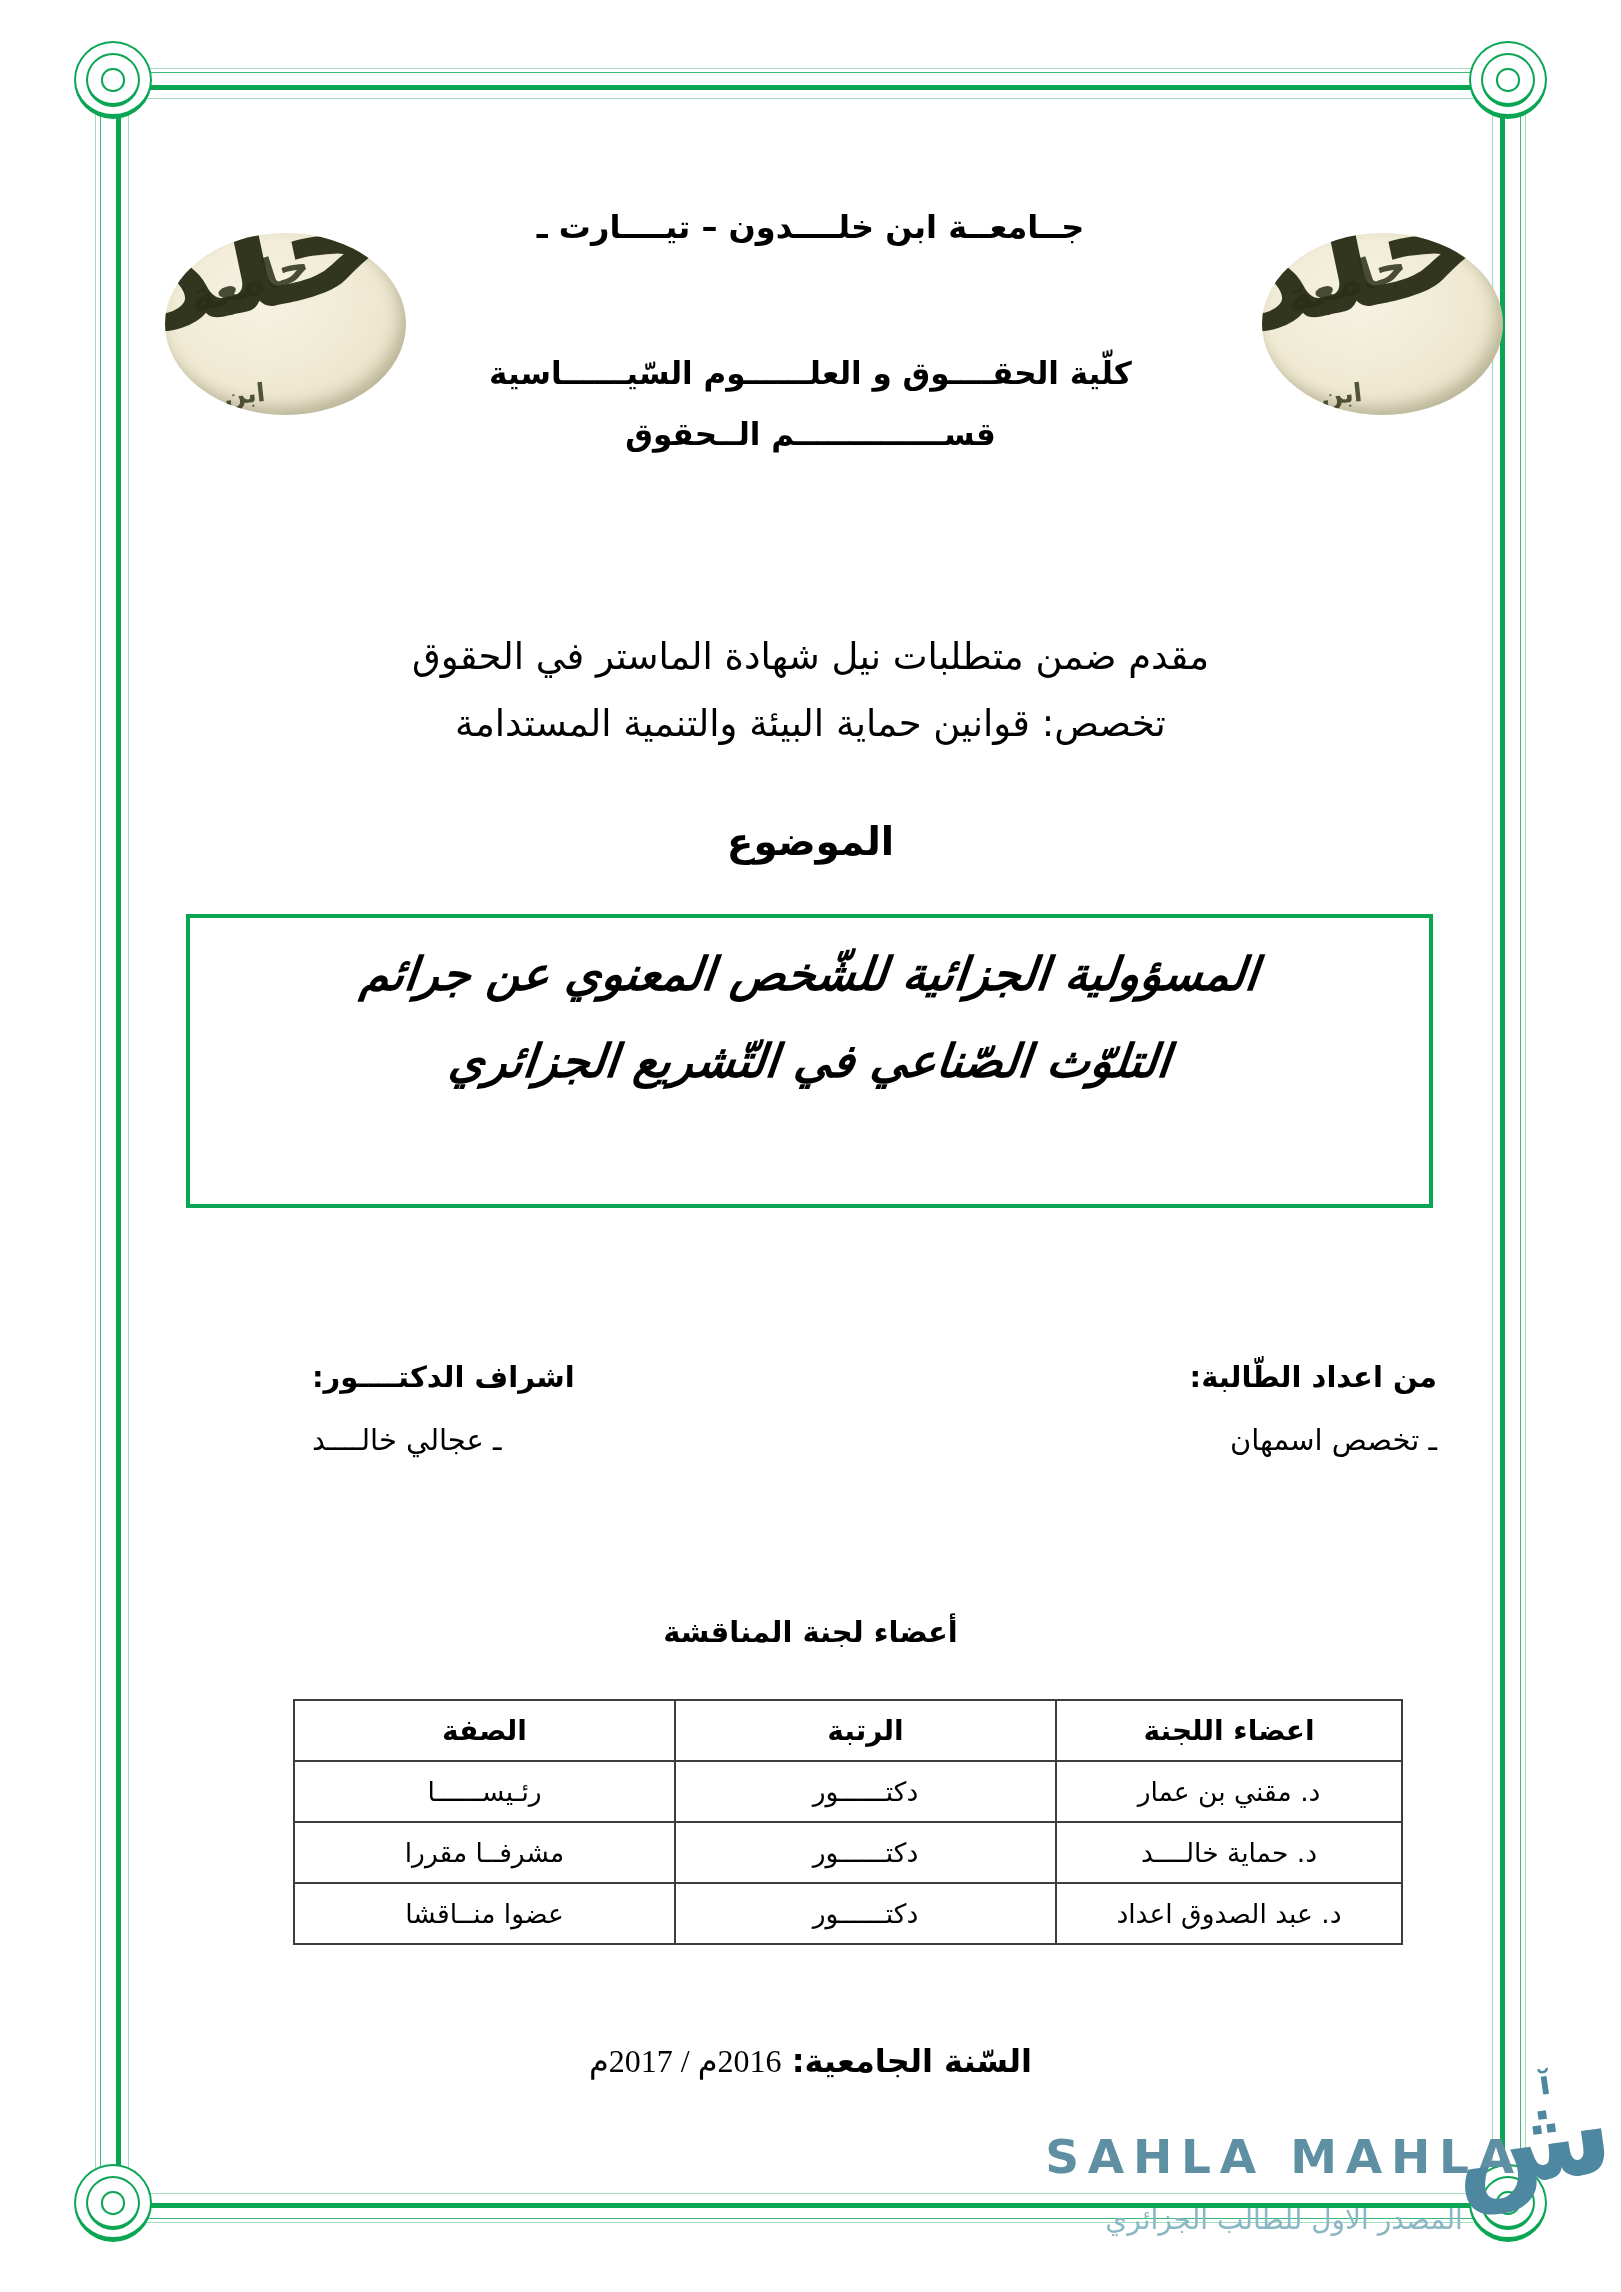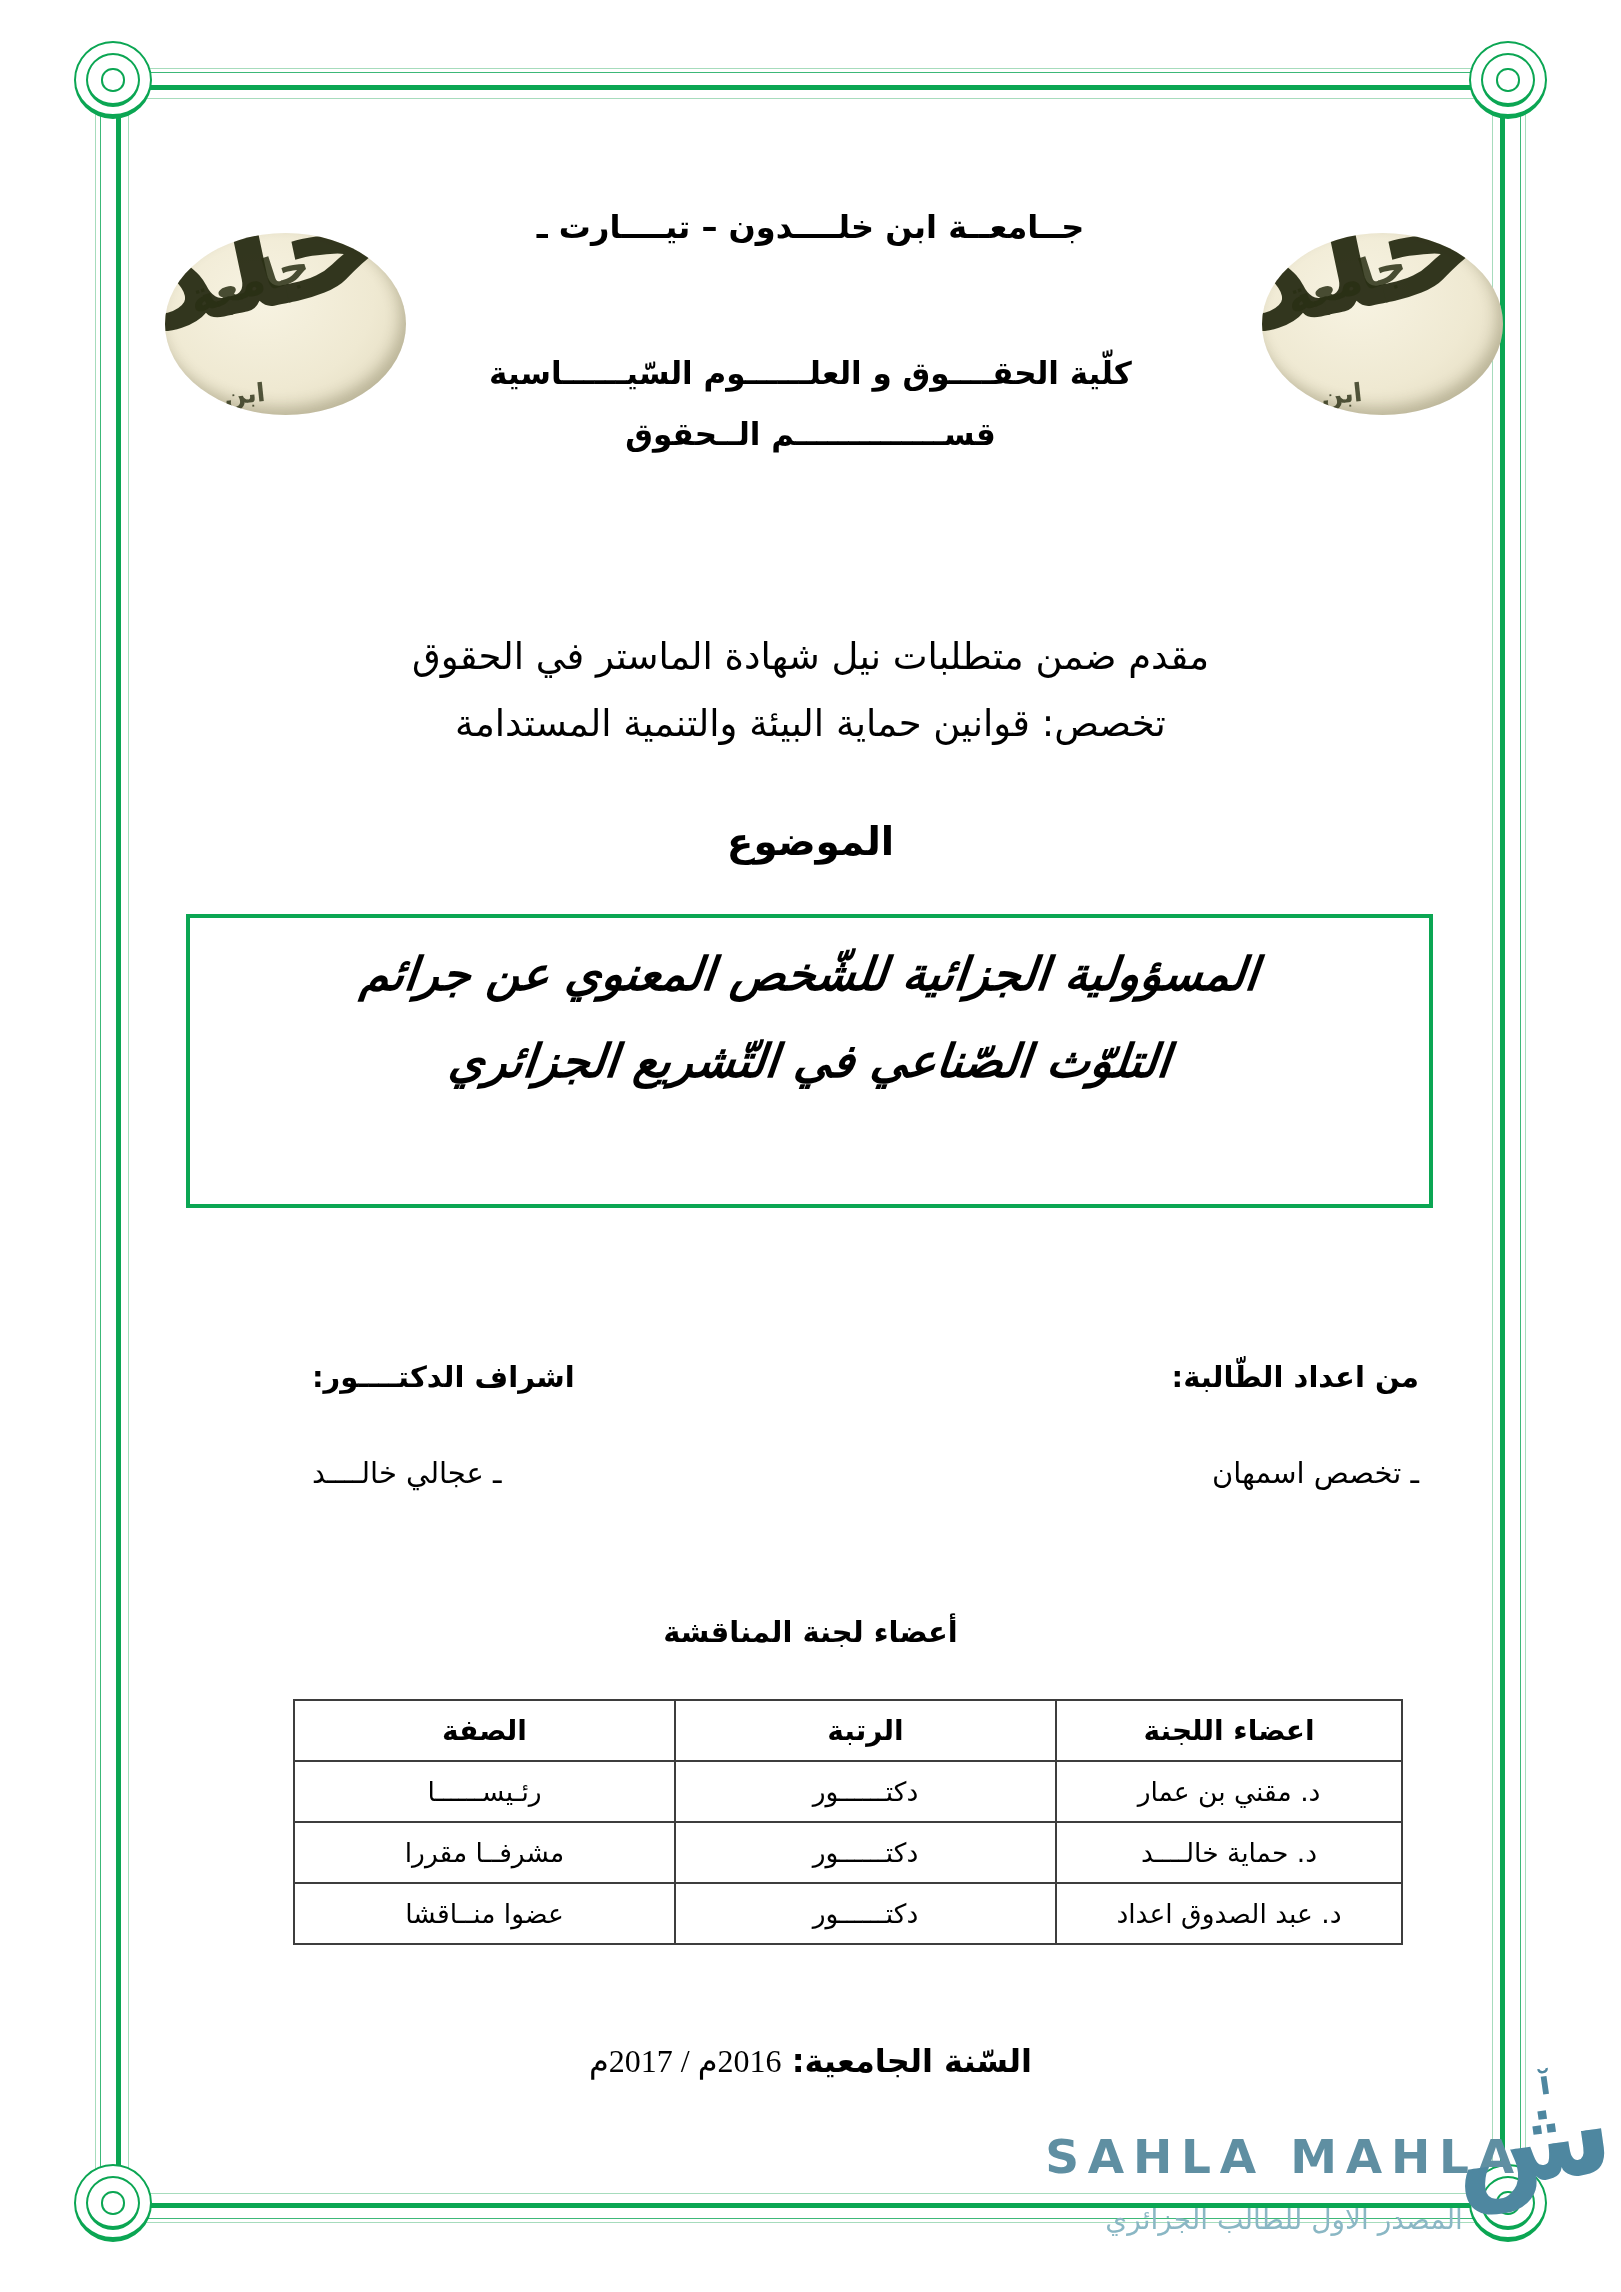--- a/index.html
+++ b/index.html
@@ -48,22 +48,22 @@
   #intro2{top:702px;font-size:37px;font-weight:500}
   #subject-label{top:819px;font-size:39px;font-weight:bold}
 
   #title-box{position:absolute;top:914px;left:186px;width:1247px;height:294px;
              border:4.9px solid var(--g);z-index:3;text-align:center;padding-top:33px}
   .title-line{font-size:46px;font-weight:bold;font-style:italic;line-height:1.0;transform:skewX(-6deg)}
   .title-line + .title-line{margin-top:41px}
 
   .prep{position:absolute;top:1360px;z-index:3;font-size:29px}
   .prep .label{font-weight:bold}
-  .prep .name{margin-top:62px;font-weight:normal}
-  #prep-student{right:202px;}
+  .prep .name{margin-top:29px;font-weight:normal}
+  #prep-student{right:184px;}
   #prep-supervisor{left:312px;text-align:left}
 
   #committee-heading{top:1615px;font-size:29px;font-weight:bold}
 
   #committee-table{position:absolute;top:1699px;right:218px;z-index:3;border-collapse:collapse;direction:rtl}
   #committee-table th,#committee-table td{border:2px solid #3d3d3d;height:61px;text-align:center;
       vertical-align:middle;font-size:26.5px;padding:0 2px}
   #committee-table th{font-weight:bold;font-size:28px}
   .col-member{width:346px}.col-rank{width:381px}.col-role{width:381px}
 

